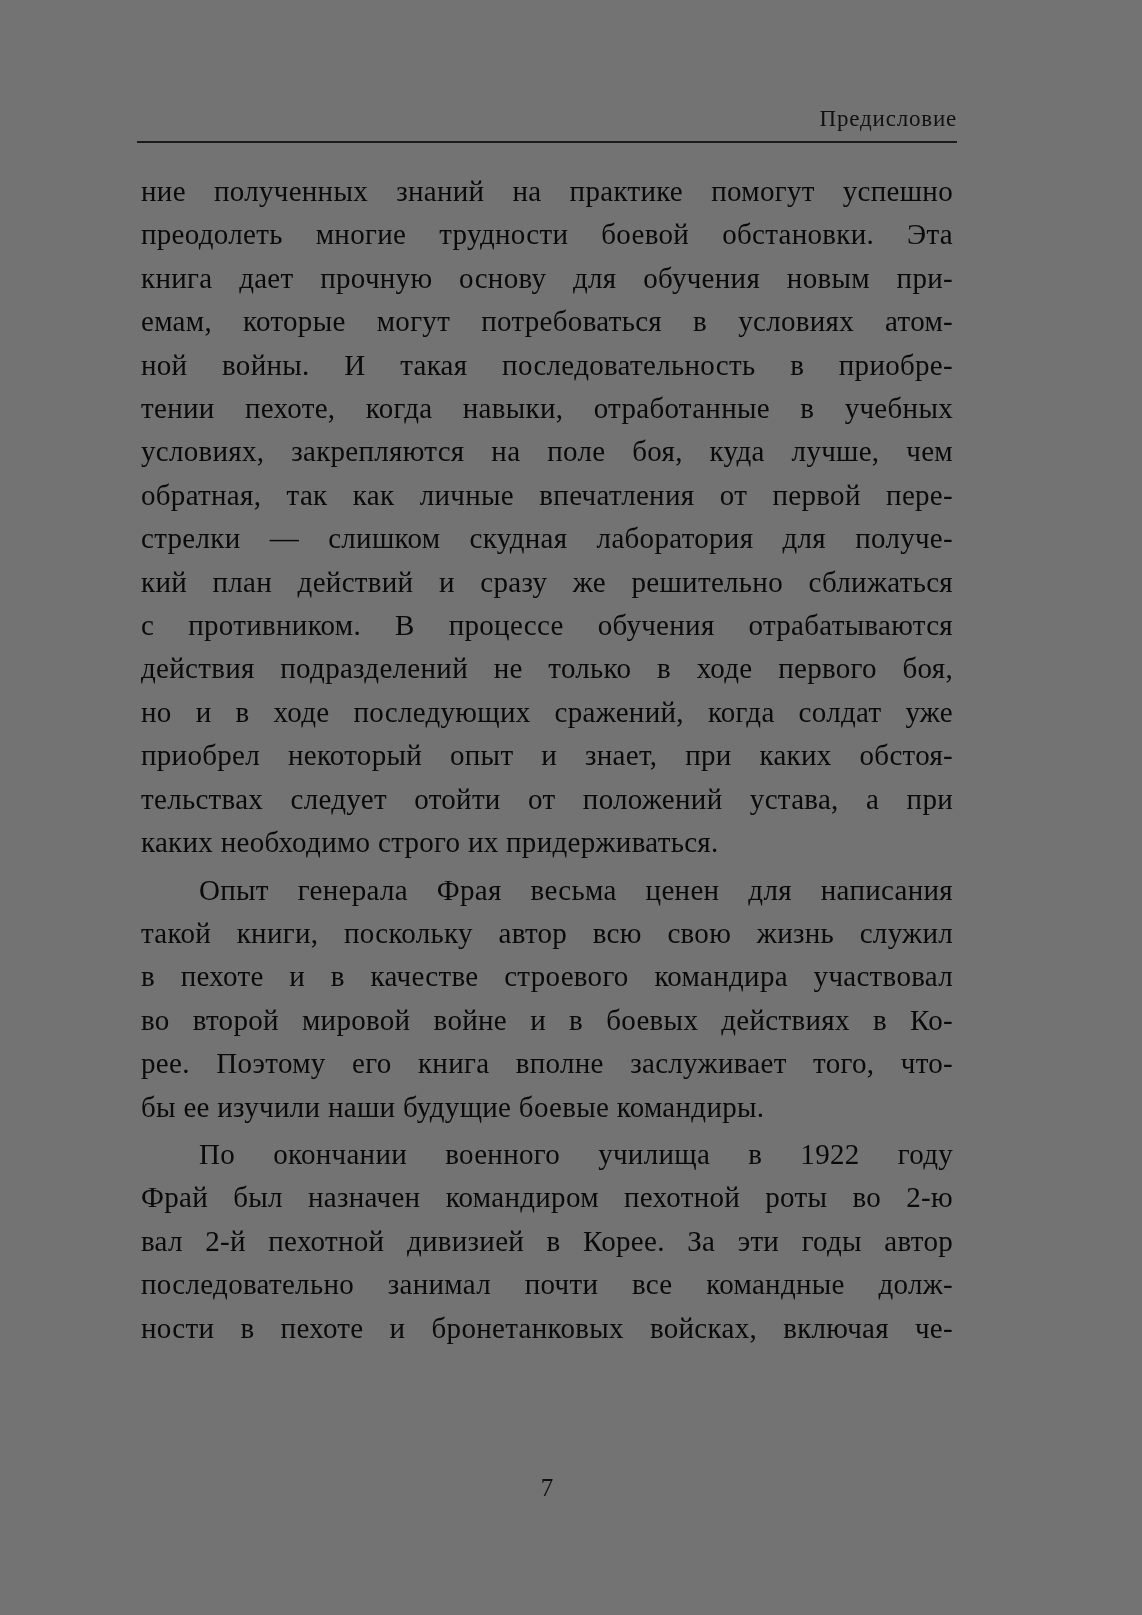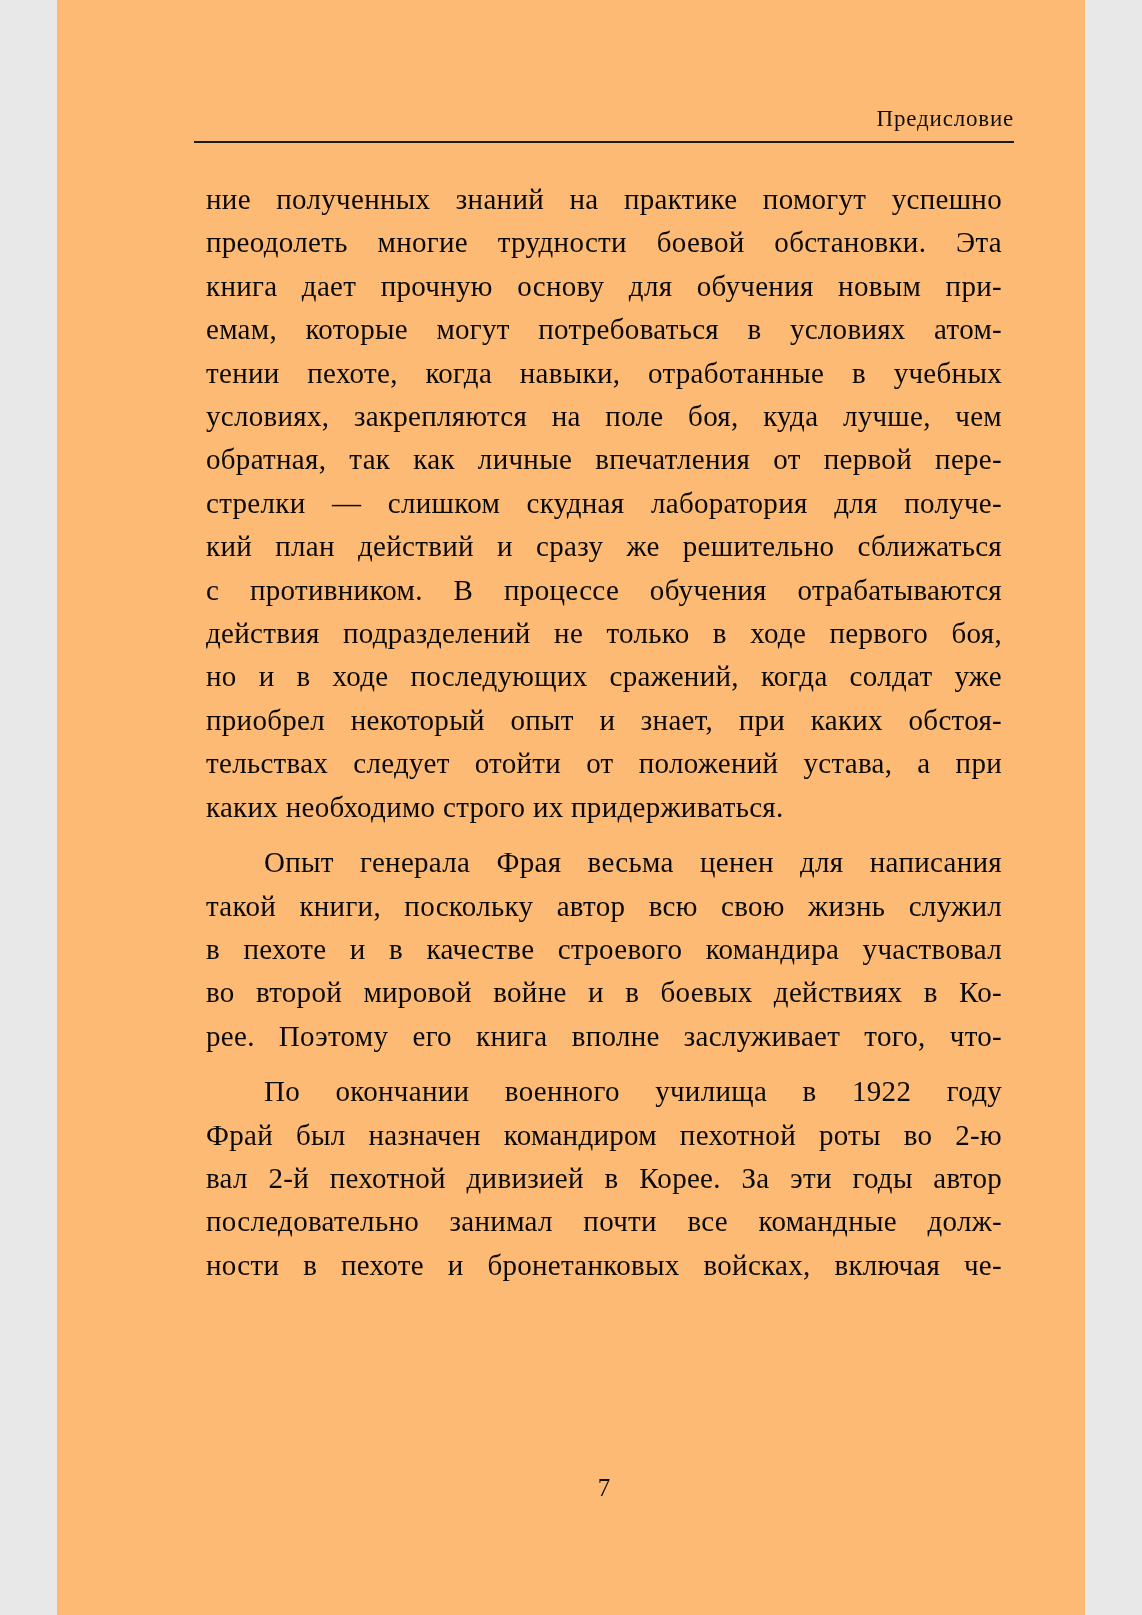--- a/index.html
+++ b/index.html
@@ -2,24 +2,24 @@
 <html lang="ru"><head>
 <meta charset="utf-8">
 <style>
   html, body {
     margin: 0;
     padding: 0;
     background: #e8e8e8;
   }
   .page {
     position: relative;
-    width: 1028px;
+    width: 1142px;
     height: 1615px;
     margin: 0 auto;
-    background: #fdba74;
+    background: #737373;
     color: #0a0a0a;
     font-family: "Liberation Serif", "DejaVu Serif", serif;
     overflow: hidden;
   }
   .running-head {
     position: absolute;
     top: 106px;
     left: 137px;
     width: 820px;
     text-align: right;
@@ -38,21 +38,21 @@
   .body-text {
     position: absolute;
     top: 166px;
     left: 137px;
     width: 820px;
     font-size: 29px;
     line-height: 43.4px;
     letter-spacing: 0.3px;
   }
   .paragraph {
-    margin: 12px;
+    margin: 4px;
   }
   .line {
     text-align: justify;
     text-align-last: justify;
   }
   .line.no-justify {
     text-align-last: left;
   }
   .line.indent {
     text-indent: 58px;
@@ -72,38 +72,40 @@
 
 <div class="page">
   <div class="running-head">Предисловие</div>
   <div class="header-rule"></div>
   <div class="body-text">
       <div class="paragraph">
         <div class="line">ние полученных знаний на практике помогут успешно</div>
         <div class="line">преодолеть многие трудности боевой обстановки. Эта</div>
         <div class="line">книга дает прочную основу для обучения новым при-</div>
         <div class="line">емам, которые могут потребоваться в условиях атом-</div>
+        <div class="line">ной войны. И такая последовательность в приобре-</div>
         <div class="line">тении пехоте, когда навыки, отработанные в учебных</div>
         <div class="line">условиях, закрепляются на поле боя, куда лучше, чем</div>
         <div class="line">обратная, так как личные впечатления от первой пере-</div>
         <div class="line">стрелки — слишком скудная лаборатория для получе-</div>
         <div class="line">кий план действий и сразу же решительно сближаться</div>
         <div class="line">с противником. В процессе обучения отрабатываются</div>
         <div class="line">действия подразделений не только в ходе первого боя,</div>
         <div class="line">но и в ходе последующих сражений, когда солдат уже</div>
         <div class="line">приобрел некоторый опыт и знает, при каких обстоя-</div>
         <div class="line">тельствах следует отойти от положений устава, а при</div>
         <div class="line no-justify">каких необходимо строго их придерживаться.</div>
       </div>
       <div class="paragraph">
         <div class="line indent">Опыт генерала Фрая весьма ценен для написания</div>
         <div class="line">такой книги, поскольку автор всю свою жизнь служил</div>
         <div class="line">в пехоте и в качестве строевого командира участвовал</div>
         <div class="line">во второй мировой войне и в боевых действиях в Ко-</div>
         <div class="line">рее. Поэтому его книга вполне заслуживает того, что-</div>
+        <div class="line no-justify">бы ее изучили наши будущие боевые командиры.</div>
       </div>
       <div class="paragraph">
         <div class="line indent">По окончании военного училища в 1922 году</div>
         <div class="line">Фрай был назначен командиром пехотной роты во 2-ю</div>
         <div class="line">вал 2-й пехотной дивизией в Корее. За эти годы автор</div>
         <div class="line">последовательно занимал почти все командные долж-</div>
         <div class="line">ности в пехоте и бронетанковых войсках, включая че-</div>
       </div>
     </div>
   <div class="page-number">7</div>

